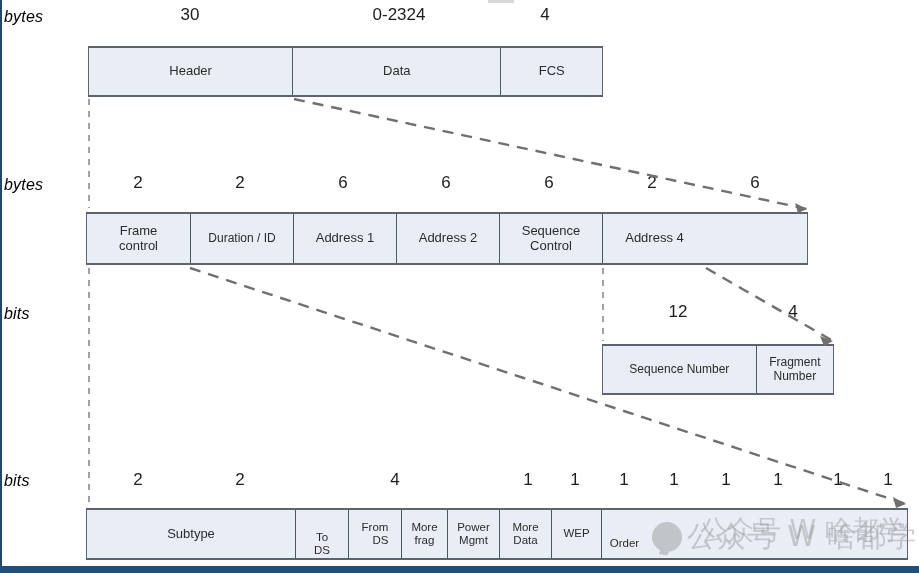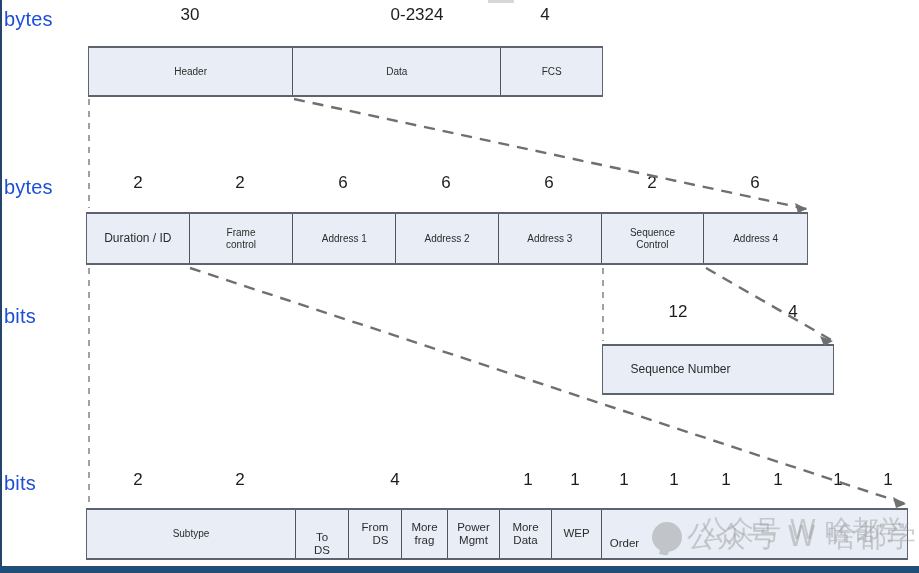--- a/index.html
+++ b/index.html
@@ -19,24 +19,25 @@
     background: #ffffff;
     overflow: hidden;
   }
 
   
   .abs { position: absolute; }
 
   
   .unit-label {
     position: absolute;
-    font-size: 20px;
-    color: #1d4ed8;
+    font-size: 16px;
+    color: #000000;
     letter-spacing: .2px;
     white-space: nowrap;
+    font-style: italic;
   }
 
   
   .size-num {
     position: absolute;
     font-size: 17px;
     color: #1d1d1d;
     text-align: center;
     white-space: nowrap;
     transform: translateX(-50%);
@@ -53,21 +54,21 @@
     background: #e8edf6;
   }
   .cell {
     box-sizing: border-box;
     border-right: 1px solid #4e5561;
     background: #e8edf6;
     display: flex;
     align-items: center;
     justify-content: center;
     text-align: center;
-    font-size: 10px;
+    font-size: 13px;
     line-height: 1.15;
     color: #2c2c2c;
     padding: 1px 2px;
     overflow: hidden;
   }
   .cell:last-child { border-right: none; }
   .cell .t { display: block; }
   .cell.tiny { font-size: 11.5px; }
   .cell.mid  { font-size: 12px; }
 
@@ -147,21 +148,21 @@
 </head>
 <body>
 
 <div id="canvas">
 
   <div class="top-nick abs" style="left:488px; top:0px;"></div>
 
   <div class="unit-label" style="left:4px; top:8px;">bytes</div>
 
   <div class="size-num" style="left:190px; top:5px;">30</div>
-  <div class="size-num" style="left:417px; top:5px;">0-2324</div>
+  <div class="size-num" style="left:399px; top:5px;">0-2324</div>
   <div class="size-num" style="left:545px; top:5px;">4</div>
 
   <div class="fieldrow" style="left:88px; top:46px; width:515px; height:51px;">
     <div class="cell" style="width:205px;">
       <span class="t">Header</span>
     </div>
     <div class="cell" style="width:209px;">
       <span class="t">Data</span>
     </div>
     <div class="cell" style="width:101px;">
@@ -173,57 +174,60 @@
 
   <div class="size-num" style="left:138px; top:173px;">2</div>
   <div class="size-num" style="left:240px; top:173px;">2</div>
   <div class="size-num" style="left:343px; top:173px;">6</div>
   <div class="size-num" style="left:446px; top:173px;">6</div>
   <div class="size-num" style="left:549px; top:173px;">6</div>
   <div class="size-num" style="left:652px; top:173px;">2</div>
   <div class="size-num" style="left:755px; top:173px;">6</div>
 
   <div class="fieldrow" style="left:86px; top:212px; width:722px; height:53px;">
+    <div class="cell" style="width:104px;">
+      <span>
+        <span class="t">Frame</span>
+        <span class="t">control</span>
+      </span>
+    </div>
     <div class="cell mid" style="width:103px;">
       <span class="t">Duration / ID</span>
     </div>
-    <div class="cell" style="width:104px;">
-      <span>
-        <span class="t">Frame</span>
-        <span class="t">control</span>
-      </span>
-    </div>
     <div class="cell" style="width:103px;">
       <span class="t">Address 1</span>
     </div>
     <div class="cell" style="width:103px;">
       <span class="t">Address 2</span>
-    </div>
-    <div class="cell" style="width:103px;">
-      <span class="t">Address 3</span>
     </div>
     <div class="cell" style="width:103px;">
       <span>
         <span class="t">Sequence</span>
         <span class="t">Control</span>
       </span>
     </div>
     <div class="cell" style="width:103px;">
       <span class="t">Address 4</span>
     </div>
   </div>
 
   <div class="unit-label" style="left:4px; top:305px;">bits</div>
 
   <div class="size-num" style="left:678px; top:302px;">12</div>
   <div class="size-num" style="left:793px; top:302px;">4</div>
 
   <div class="fieldrow" style="left:602px; top:344px; width:232px; height:51px;">
     <div class="cell mid" style="width:155px;">
       <span class="t">Sequence Number</span>
+    </div>
+    <div class="cell mid" style="width:77px;">
+      <span>
+        <span class="t">Fragment</span>
+        <span class="t">Number</span>
+      </span>
     </div>
   </div>
 
   <div class="unit-label" style="left:4px; top:472px;">bits</div>
 
   <div class="size-num" style="left:138px; top:470px;">2</div>
   <div class="size-num" style="left:240px; top:470px;">2</div>
   <div class="size-num" style="left:395px; top:470px;">4</div>
   <div class="size-num" style="left:528px; top:470px;">1</div>
   <div class="size-num" style="left:575px; top:470px;">1</div>

